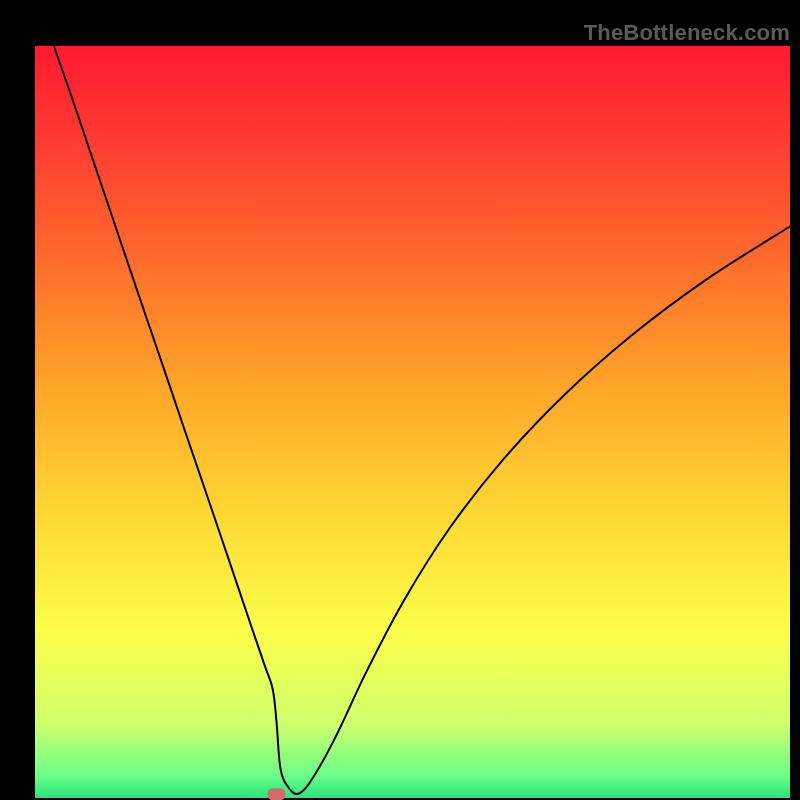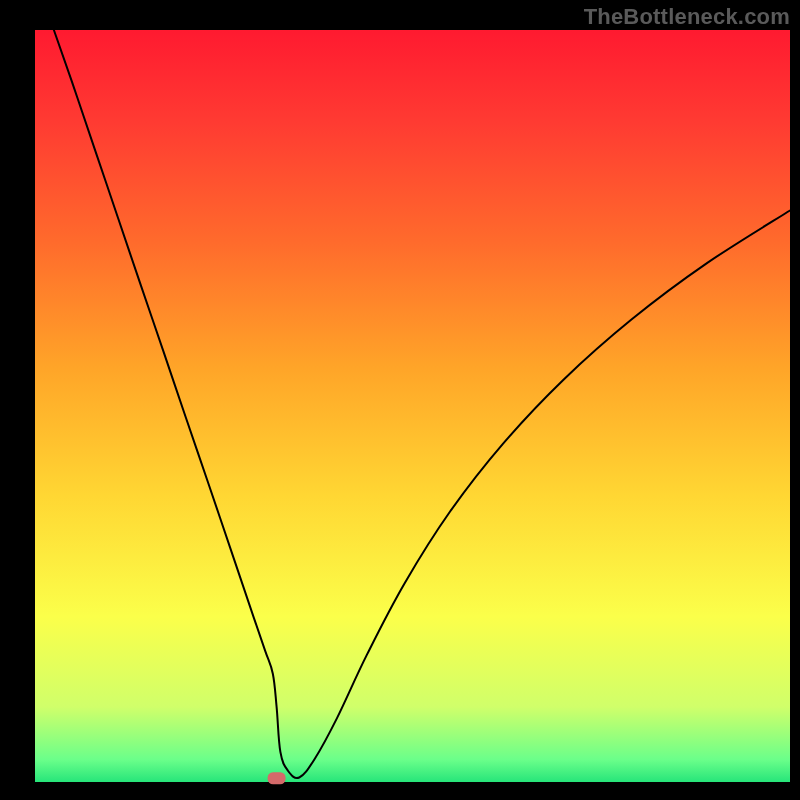--- a/index.html
+++ b/index.html
@@ -9,20 +9,21 @@
     height: 800px;
     overflow: hidden;
     background: #000;
     font-family: Arial, Helvetica, sans-serif;
   }
   .frame {
     position: relative;
     width: 800px;
     height: 635px;
     background: #000;
+    margin-top: 16px;
   }
   .watermark {
     position: absolute;
     top: 4px;
     right: 10px;
     color: #5a5a5a;
     font-size: 22px;
     font-weight: 600;
     letter-spacing: 0.2px;
     z-index: 10;

